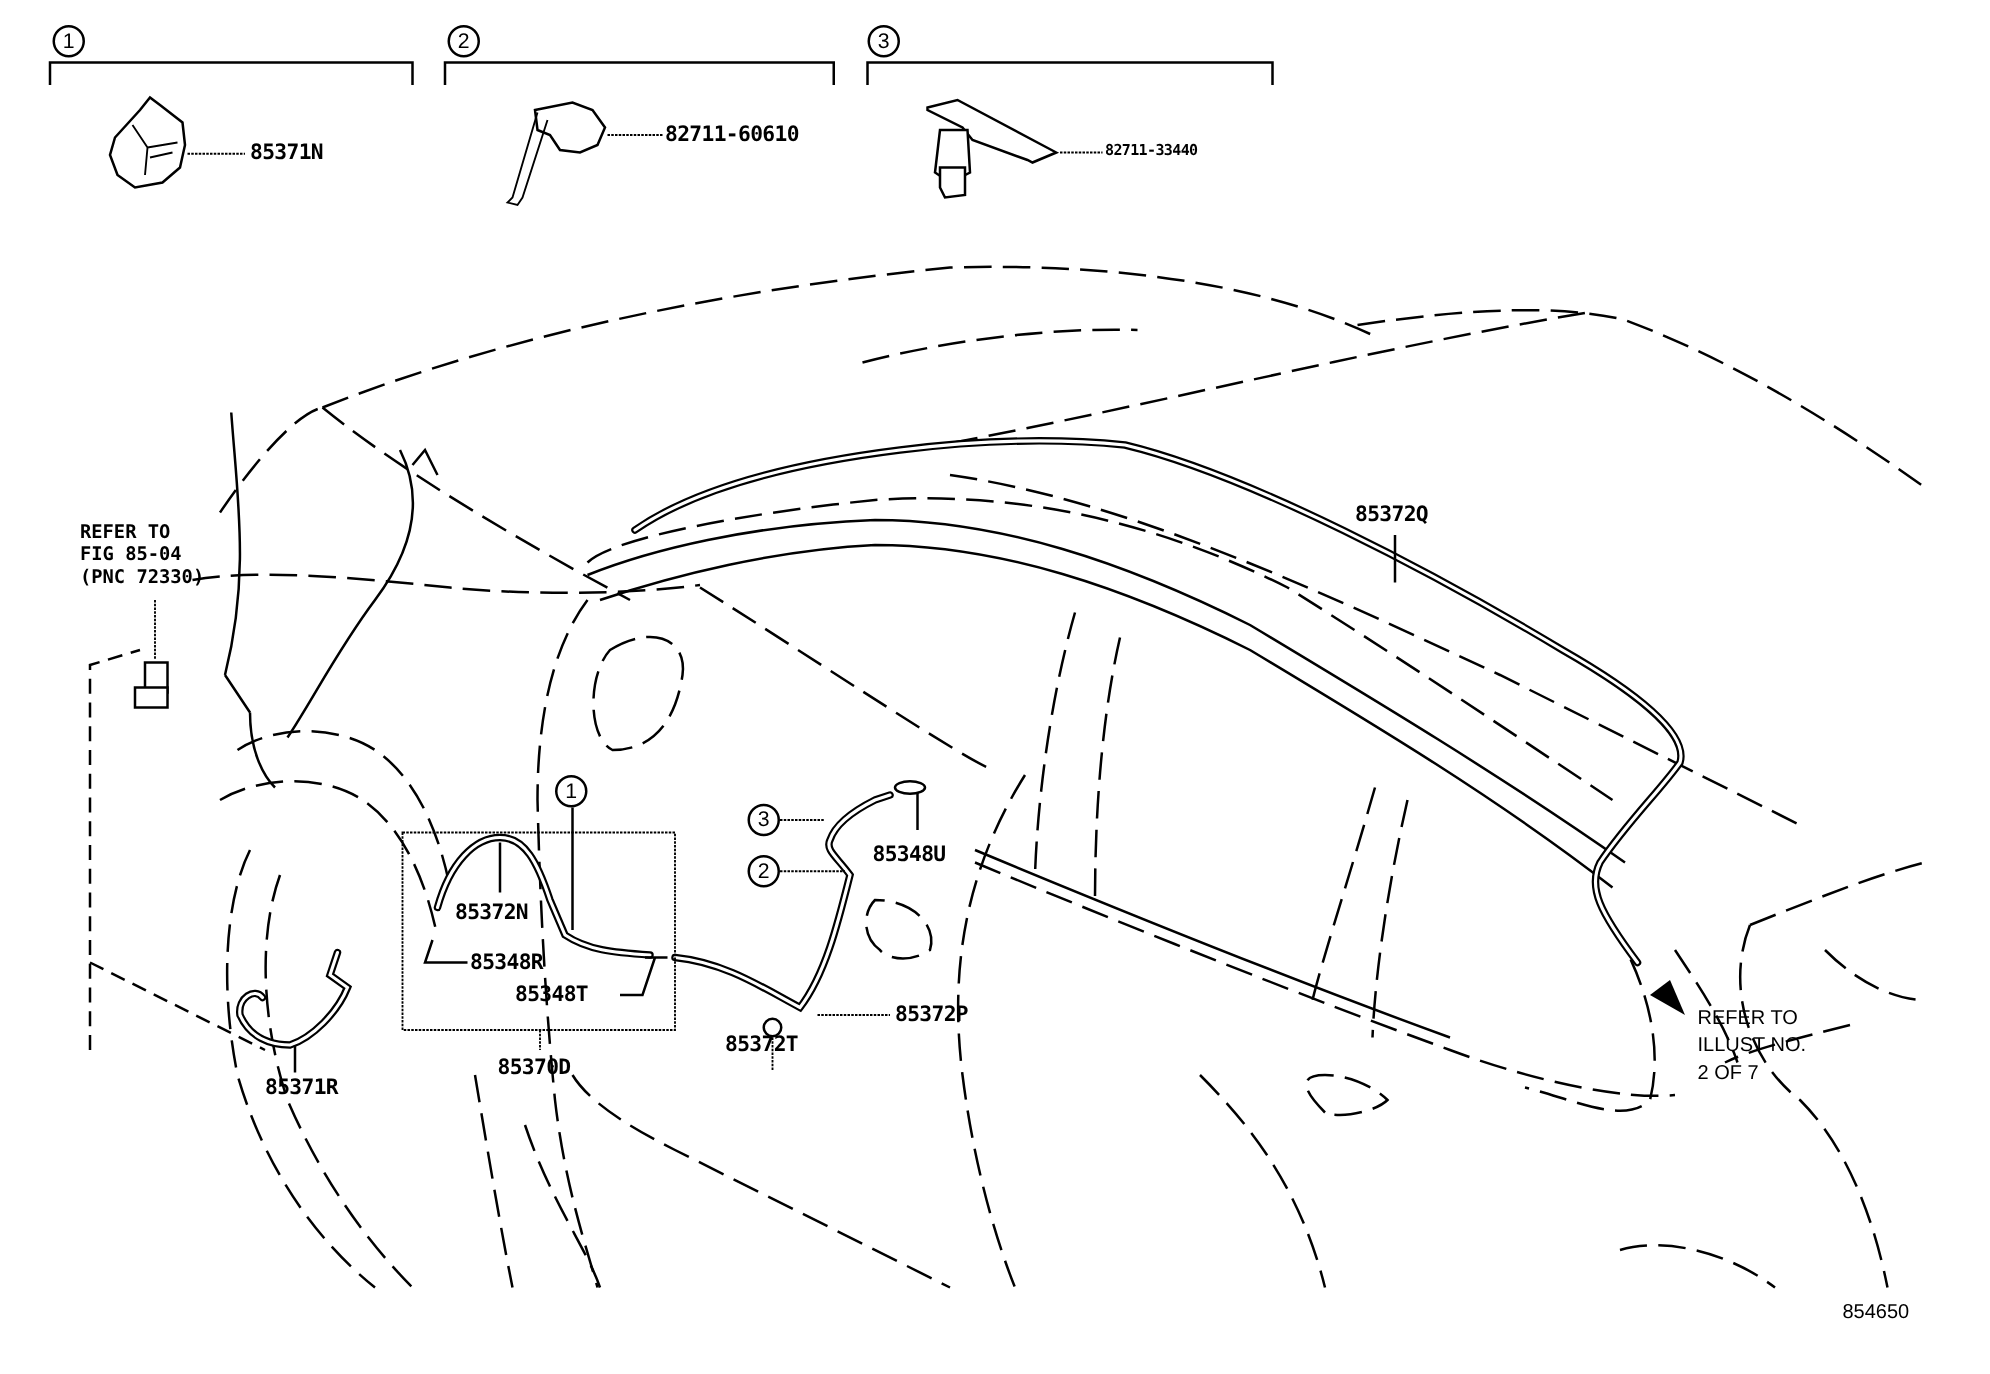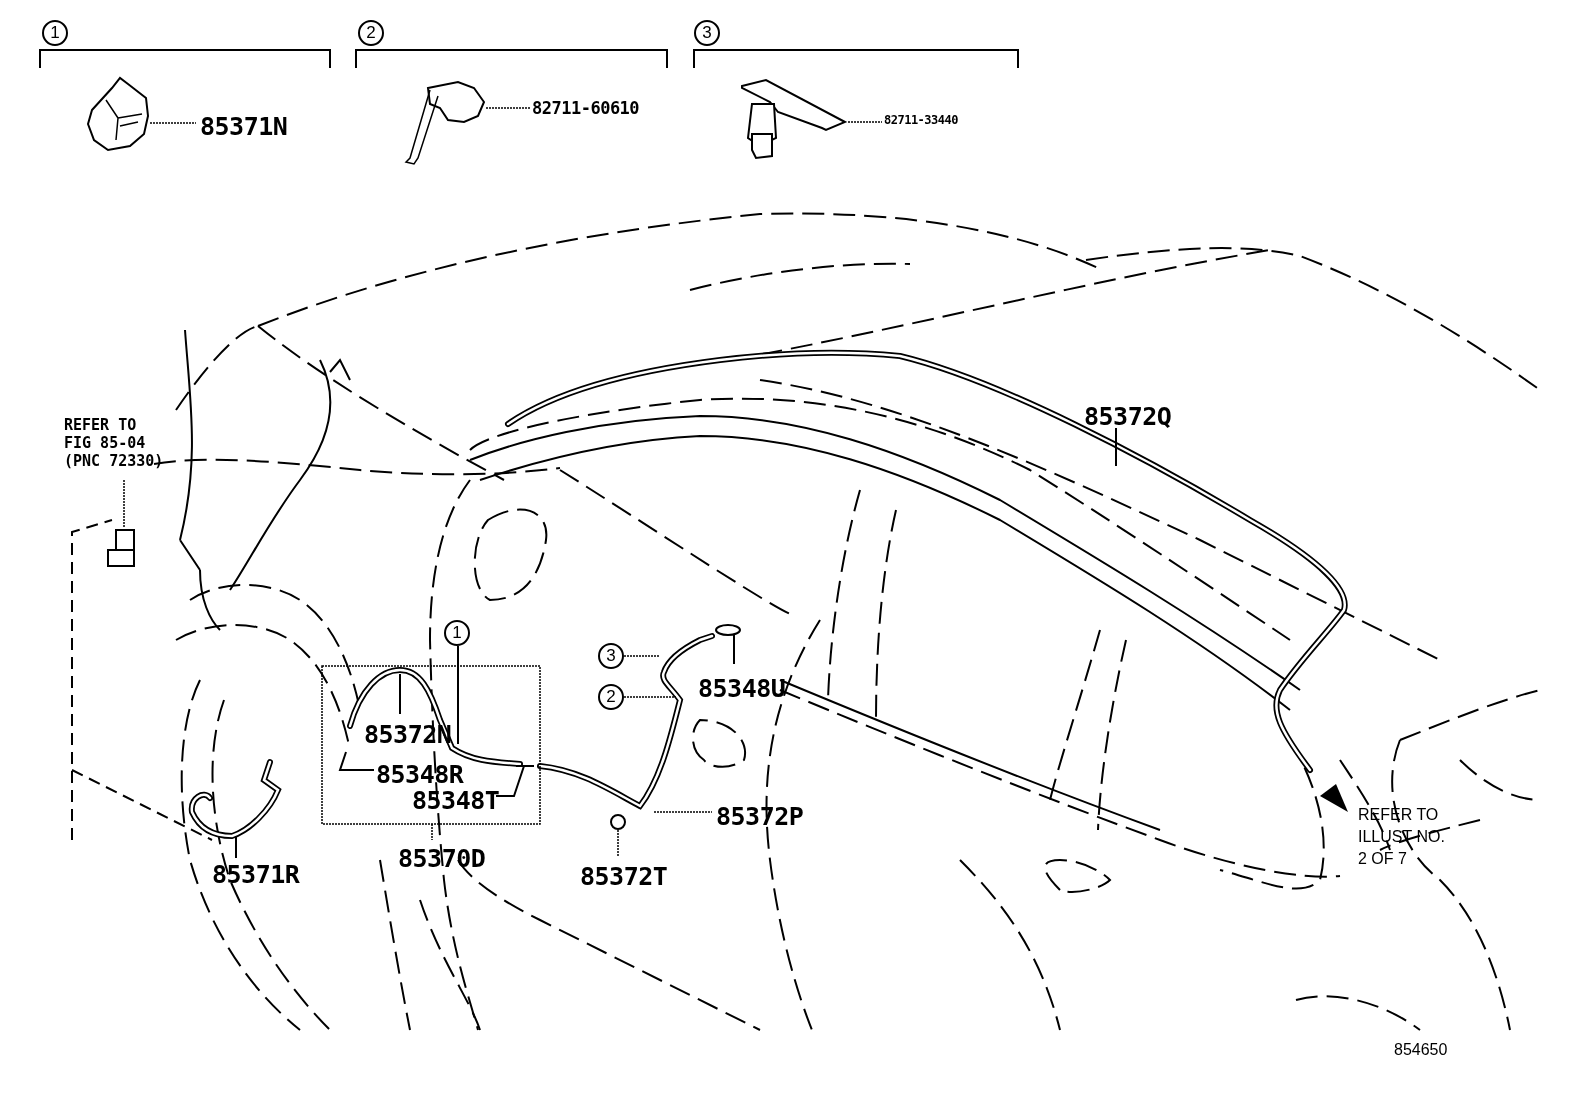--- a/index.html
+++ b/index.html
@@ -1,19 +1,19 @@
 <!DOCTYPE html>
 <html><head>
 <meta charset="utf-8">
 <style>
   html, body { margin: 0; padding: 0; background: #ffffff; }
   #stage { position: relative; width: 1592px; height: 1099px; overflow: hidden; background: #ffffff; }
   #art { position: absolute; left: 0; top: 0; }
   .lbl { position: absolute; font-family: "DejaVu Sans Mono", monospace; font-weight: bold; color: #000; white-space: nowrap; line-height: 1; }
-  .pn { font-size: 25px; letter-spacing: -0.5px; }
+  .pn { font-size: 17px; letter-spacing: -0.5px; }
   .note { font-family: "DejaVu Sans Mono", monospace; font-weight: bold; font-size: 15px; line-height: 18px; }
   .note2 { font-family: "Liberation Sans", sans-serif; font-size: 16px; line-height: 22px; font-weight: normal; }
   .circ { position: absolute; width: 26px; height: 26px; border: 2px solid #000; border-radius: 50%; box-sizing: border-box;
           font-family: "Liberation Sans", sans-serif; font-size: 17px; line-height: 22px; text-align: center; color: #000; background:#fff; }
   .illust { font-family: "Liberation Sans", sans-serif; font-size: 16px; font-weight: normal; }
   svg .solid { stroke: #000; stroke-width: 2; fill: none; }
   svg .thin { stroke: #000; stroke-width: 1.5; fill: none; }
   svg .dash { stroke: #000; stroke-width: 2; fill: none; stroke-dasharray: 22 9; }
   svg .dashs { stroke: #000; stroke-width: 2; fill: none; stroke-dasharray: 12 7; }
   svg .dot { stroke: #000; stroke-width: 1.5; fill: none; stroke-dasharray: 2 1; }
@@ -165,32 +165,32 @@
   <div class="lbl pn" style="left:532px;top:100px;font-size:17px">82711-60610</div>
   <div class="lbl pn" style="left:884px;top:114px;font-size:12px">82711-33440</div>
 
   <div class="lbl pn" style="left:1084px;top:404px">85372Q</div>
   <div class="lbl pn" style="left:364px;top:722px">85372N</div>
   <div class="lbl pn" style="left:376px;top:762px">85348R</div>
   <div class="lbl pn" style="left:412px;top:788px">85348T</div>
   <div class="lbl pn" style="left:398px;top:846px">85370D</div>
   <div class="lbl pn" style="left:212px;top:862px">85371R</div>
   <div class="lbl pn" style="left:716px;top:804px">85372P</div>
-  <div class="lbl pn" style="left:580px;top:864px">85372T</div>
+  <div class="lbl pn" style="left:580px;top:828px">85372T</div>
   <div class="lbl pn" style="left:698px;top:676px">85348U</div>
 
   <div class="circ" style="left:444px;top:620px">1</div>
   <div class="circ" style="left:598px;top:643px">3</div>
   <div class="circ" style="left:598px;top:684px">2</div>
 
   <div class="lbl note" style="left:64px;top:416px">
     <div>REFER TO</div>
     <div>FIG 85-04</div>
     <div>(PNC 72330)</div>
   </div>
   <div class="lbl note2" style="left:1358px;top:804px">
     <div>REFER TO</div>
     <div>ILLUST NO.</div>
     <div>2 OF 7</div>
   </div>
 
-  <div class="lbl illust" style="left:1394px;top:1042px">854650</div>
+  <div class="lbl illust" style="left:1474px;top:1042px">854650</div>
 </div>
 
 </body></html>

